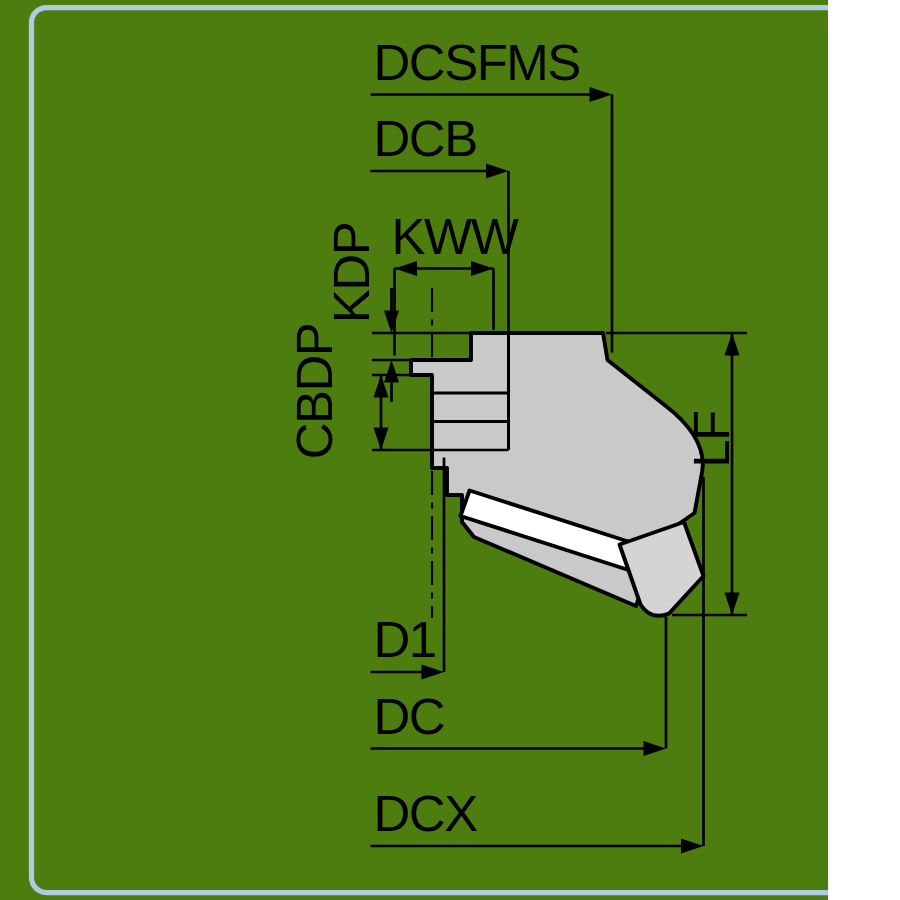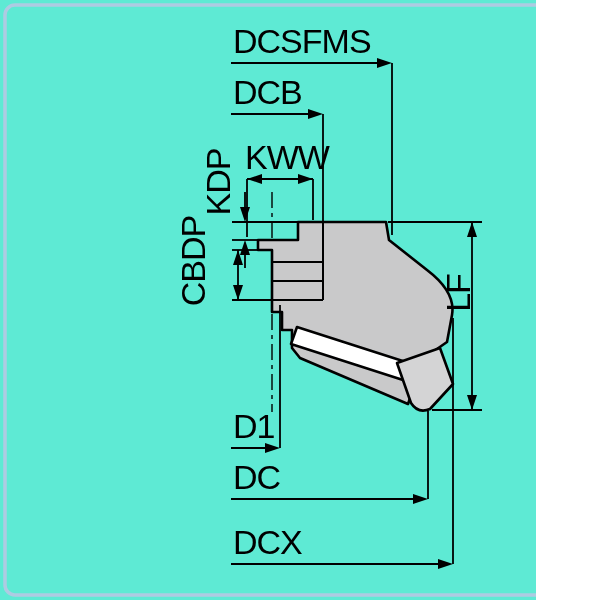--- a/index.html
+++ b/index.html
@@ -1,16 +1,16 @@
 <!DOCTYPE html>
 <html><head>
 <meta charset="utf-8">
 <style>
   html,body { margin:0; padding:0; background:#ffffff; }
-  .stage { position:relative; width:536px; height:600px; background:#5eead4; overflow:hidden; }
+  .stage { position:relative; width:536px; height:600px; background:#4d7c0f; overflow:hidden;padding-left:16px; }
   svg { display:block; }
   .lbl {
     font-family:"Liberation Sans", sans-serif;
     font-size:34px;
     letter-spacing:-1px;
     fill:#000000;
   }
   .outline { stroke:#000000; stroke-width:2.6; stroke-linejoin:round; }
   .inner   { stroke:#000000; stroke-width:2;   fill:none; }
   .dim     { stroke:#000000; stroke-width:1.8; fill:none; }

